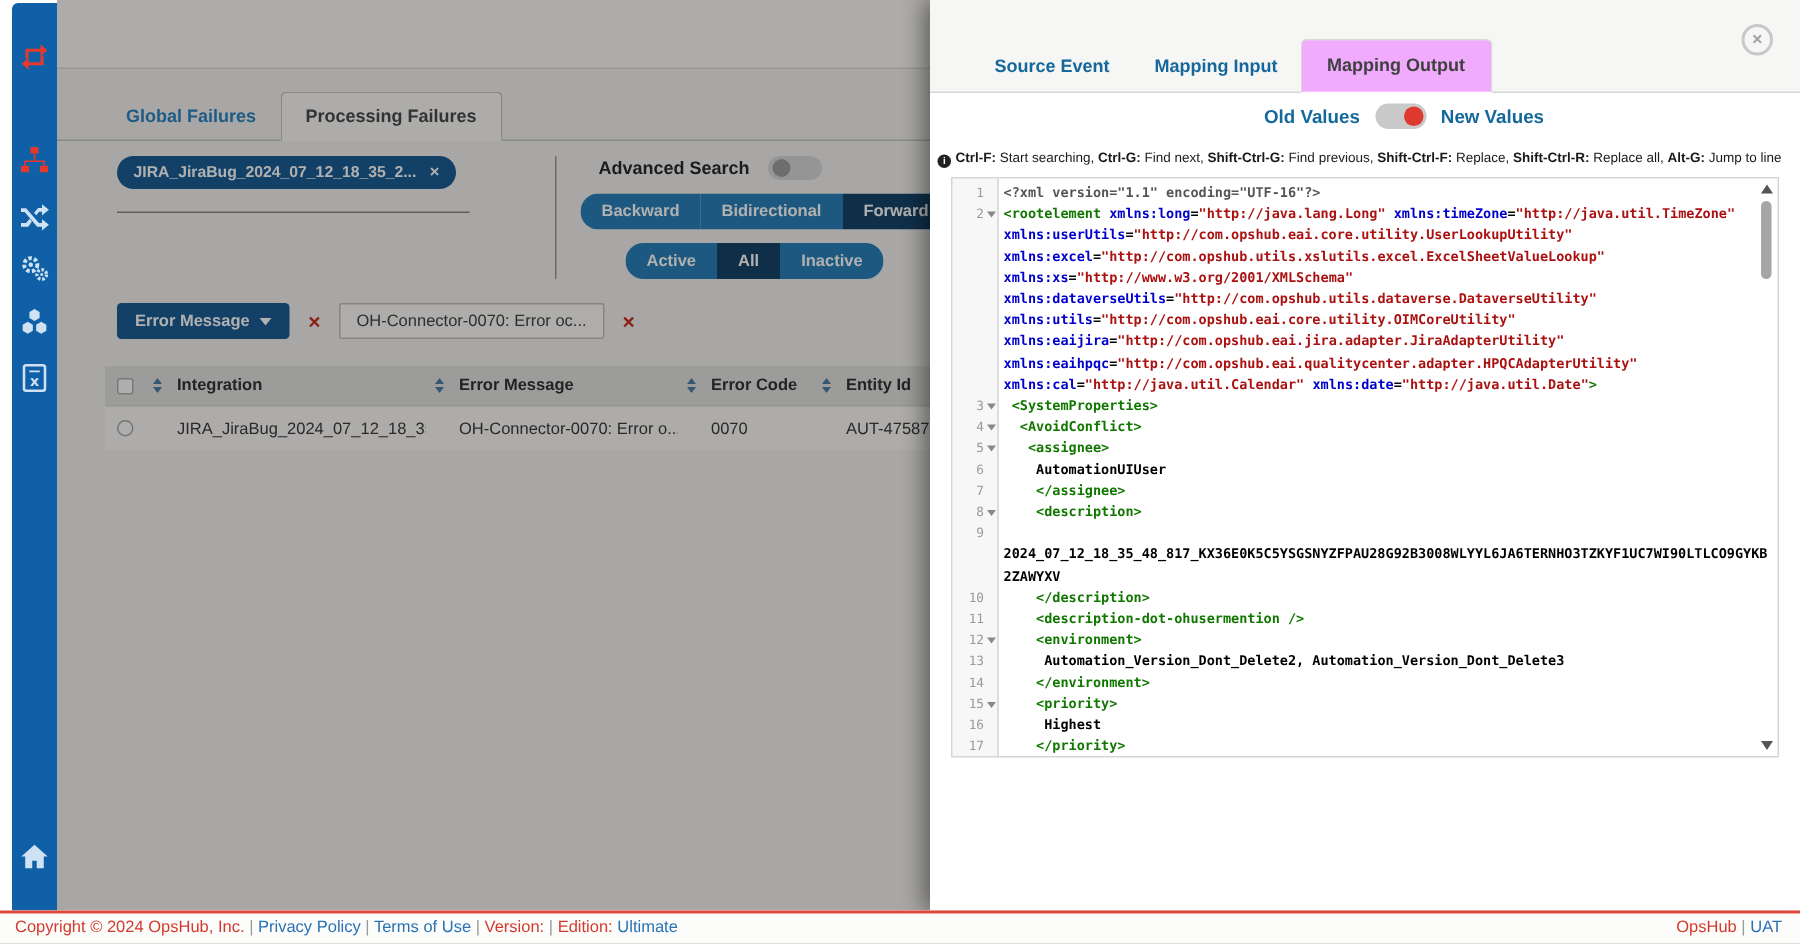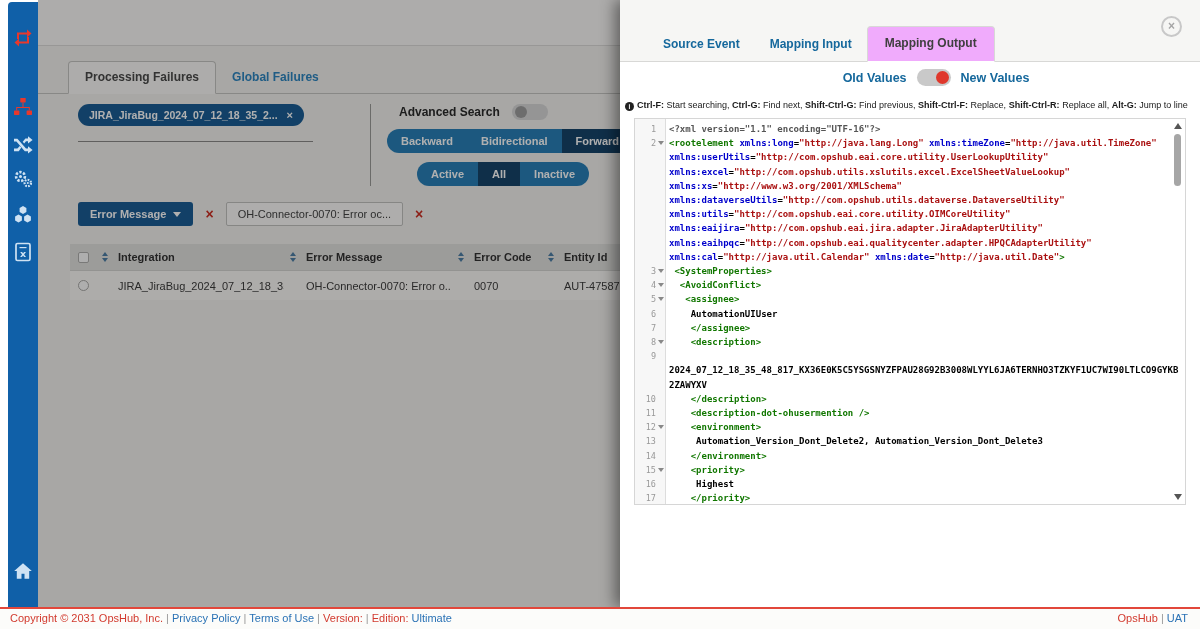--- a/index.html
+++ b/index.html
@@ -182,22 +182,22 @@
         <path d="M10 2.2 1.2 10h2.6v7.8h4.7v-5h3v5h4.7V10h2.6z"></path>
       </svg>
     </span>
   </div>
 
 <div id="main">
   <div id="titlebar">
     <div id="page-title">Failure(s)</div>
   </div>
   <div id="tabbar">
+      <span class="m-tab">Global Failures</span>
       <span class="m-tab active">Processing Failures</span>
-      <span class="m-tab">Global Failures</span>
     </div>
 
   <div id="filter-area">
     <div id="filter-left">
       <span class="chip">
         <span>JIRA_JiraBug_2024_07_12_18_35_2...</span>
         <span class="x">×</span>
       </span>
       <div id="chip-divider"></div>
     </div>
@@ -364,15 +364,15 @@
       <div class="gut">16</div>
       <div class="code"><span class="cm-p">     Highest</span></div>
     </div>
     <div class="ln">
       <div class="gut">17</div>
       <div class="code"><span class="cm-p">    </span><span class="cm-t">&lt;/priority&gt;</span></div>
     </div>
   </div>
 
 <div id="footer">
-  <span id="footer-left"><span class="f-red">Copyright © 2031 OpsHub, Inc.</span><span class="f-sep"> | </span><span class="f-blue">Privacy Policy</span><span class="f-sep"> | </span><span class="f-blue">Terms of Use</span><span class="f-sep"> | </span><span class="f-red">Version:</span><span class="f-sep"> | </span><span class="f-red">Edition:</span><span class="f-blue"> Ultimate</span></span>
+  <span id="footer-left"><span class="f-red">Copyright © 2024 OpsHub, Inc.</span><span class="f-sep"> | </span><span class="f-blue">Privacy Policy</span><span class="f-sep"> | </span><span class="f-blue">Terms of Use</span><span class="f-sep"> | </span><span class="f-red">Version:</span><span class="f-sep"> | </span><span class="f-red">Edition:</span><span class="f-blue"> Ultimate</span></span>
   <span id="footer-right"><span class="f-red">OpsHub</span><span class="f-sep"> | </span><span class="f-blue">UAT</span></span>
 </div>
 
 </body></html>

